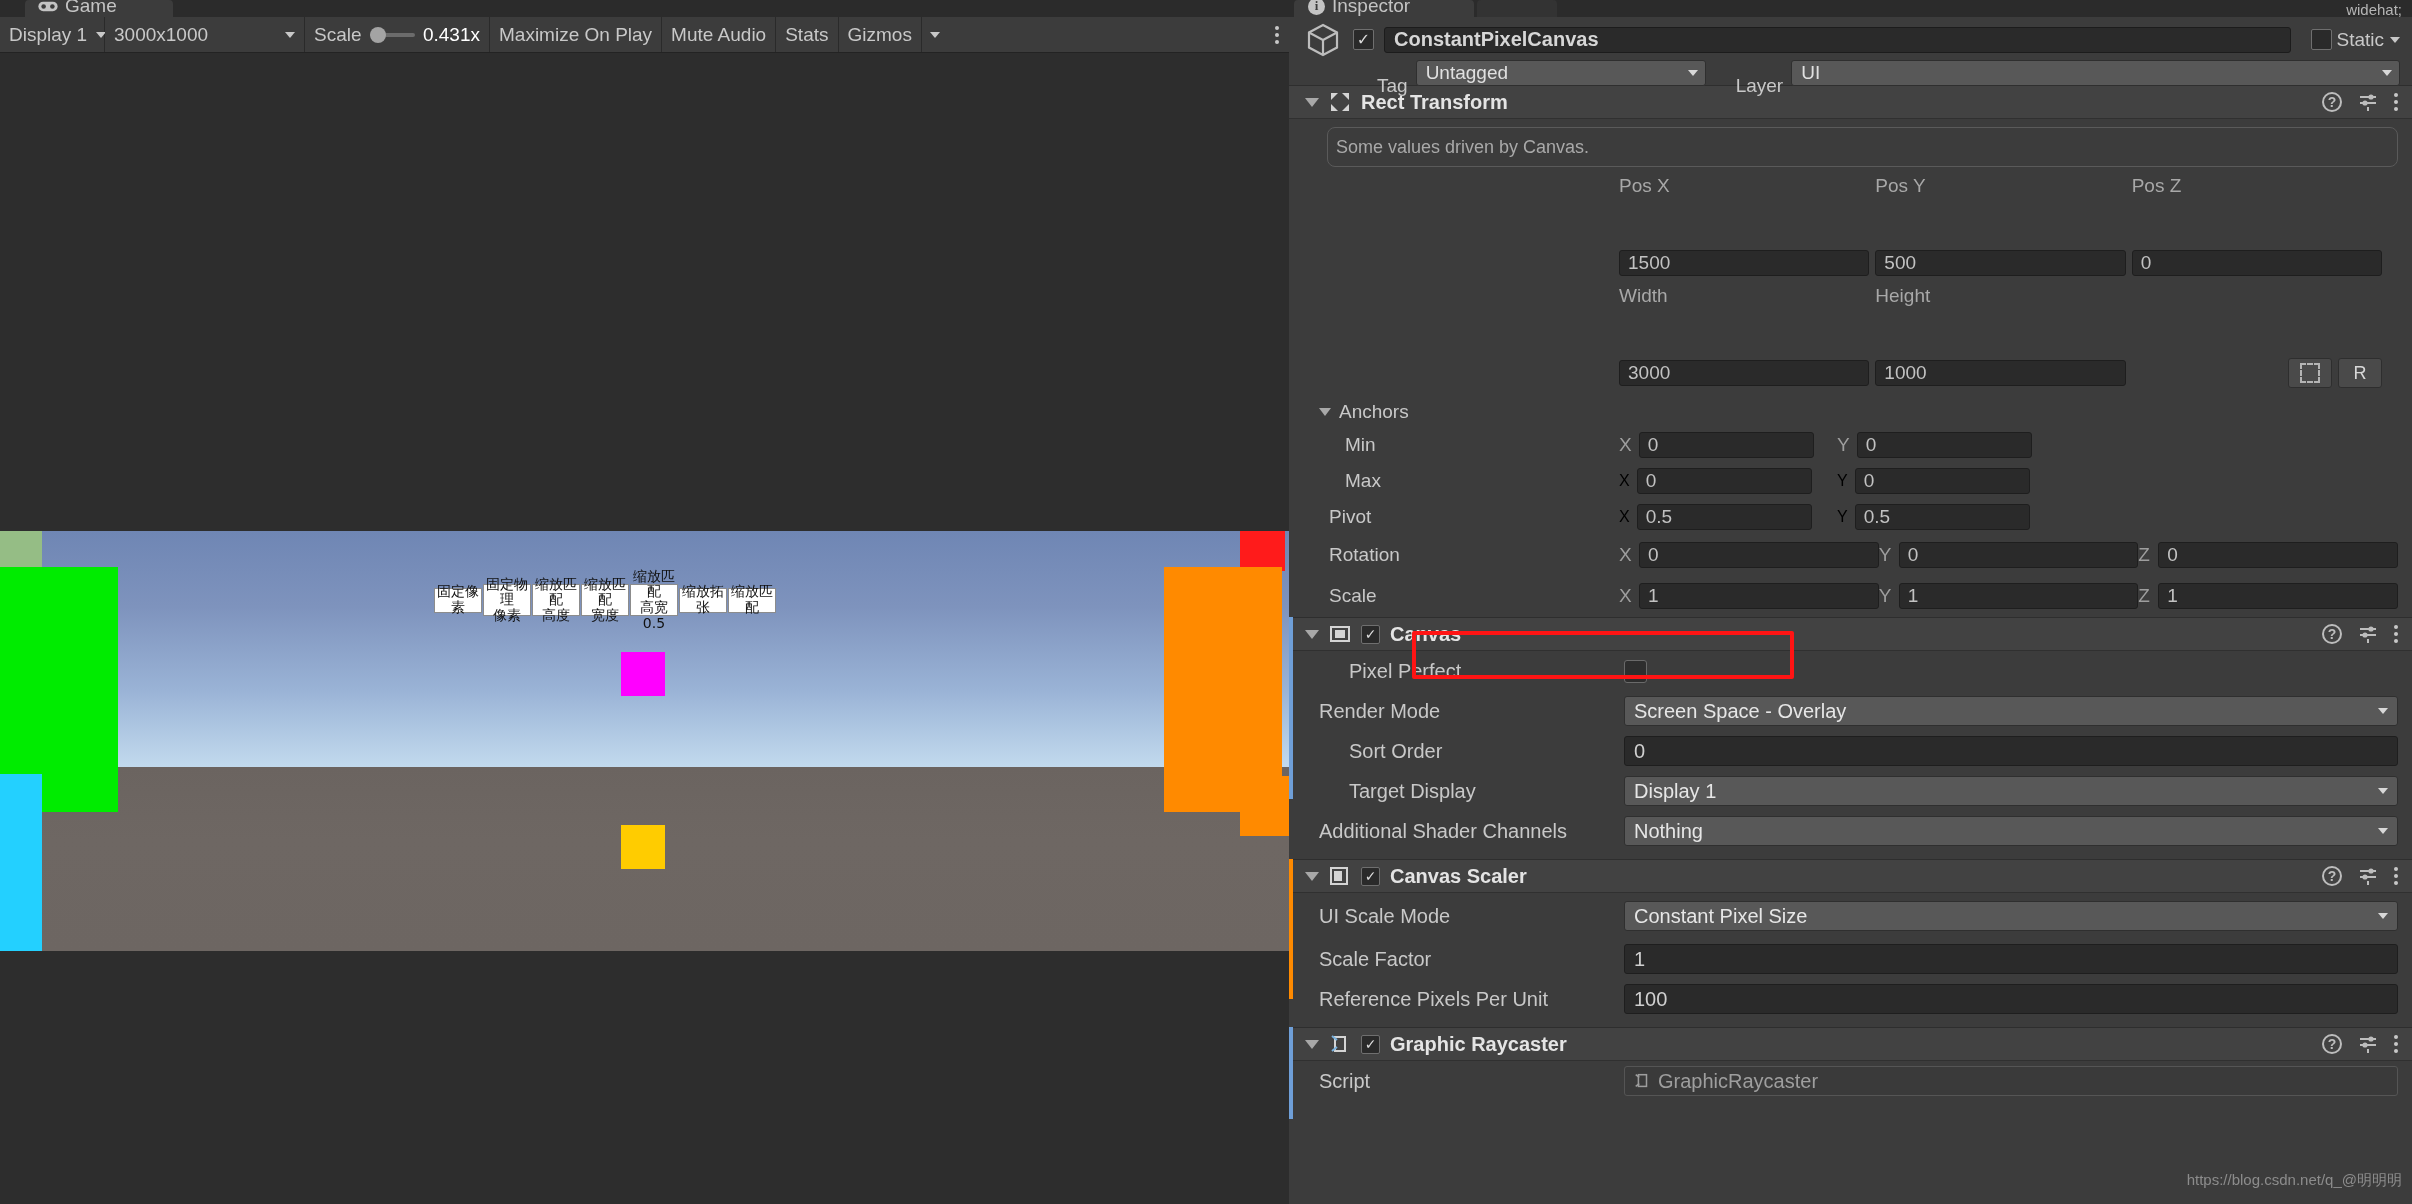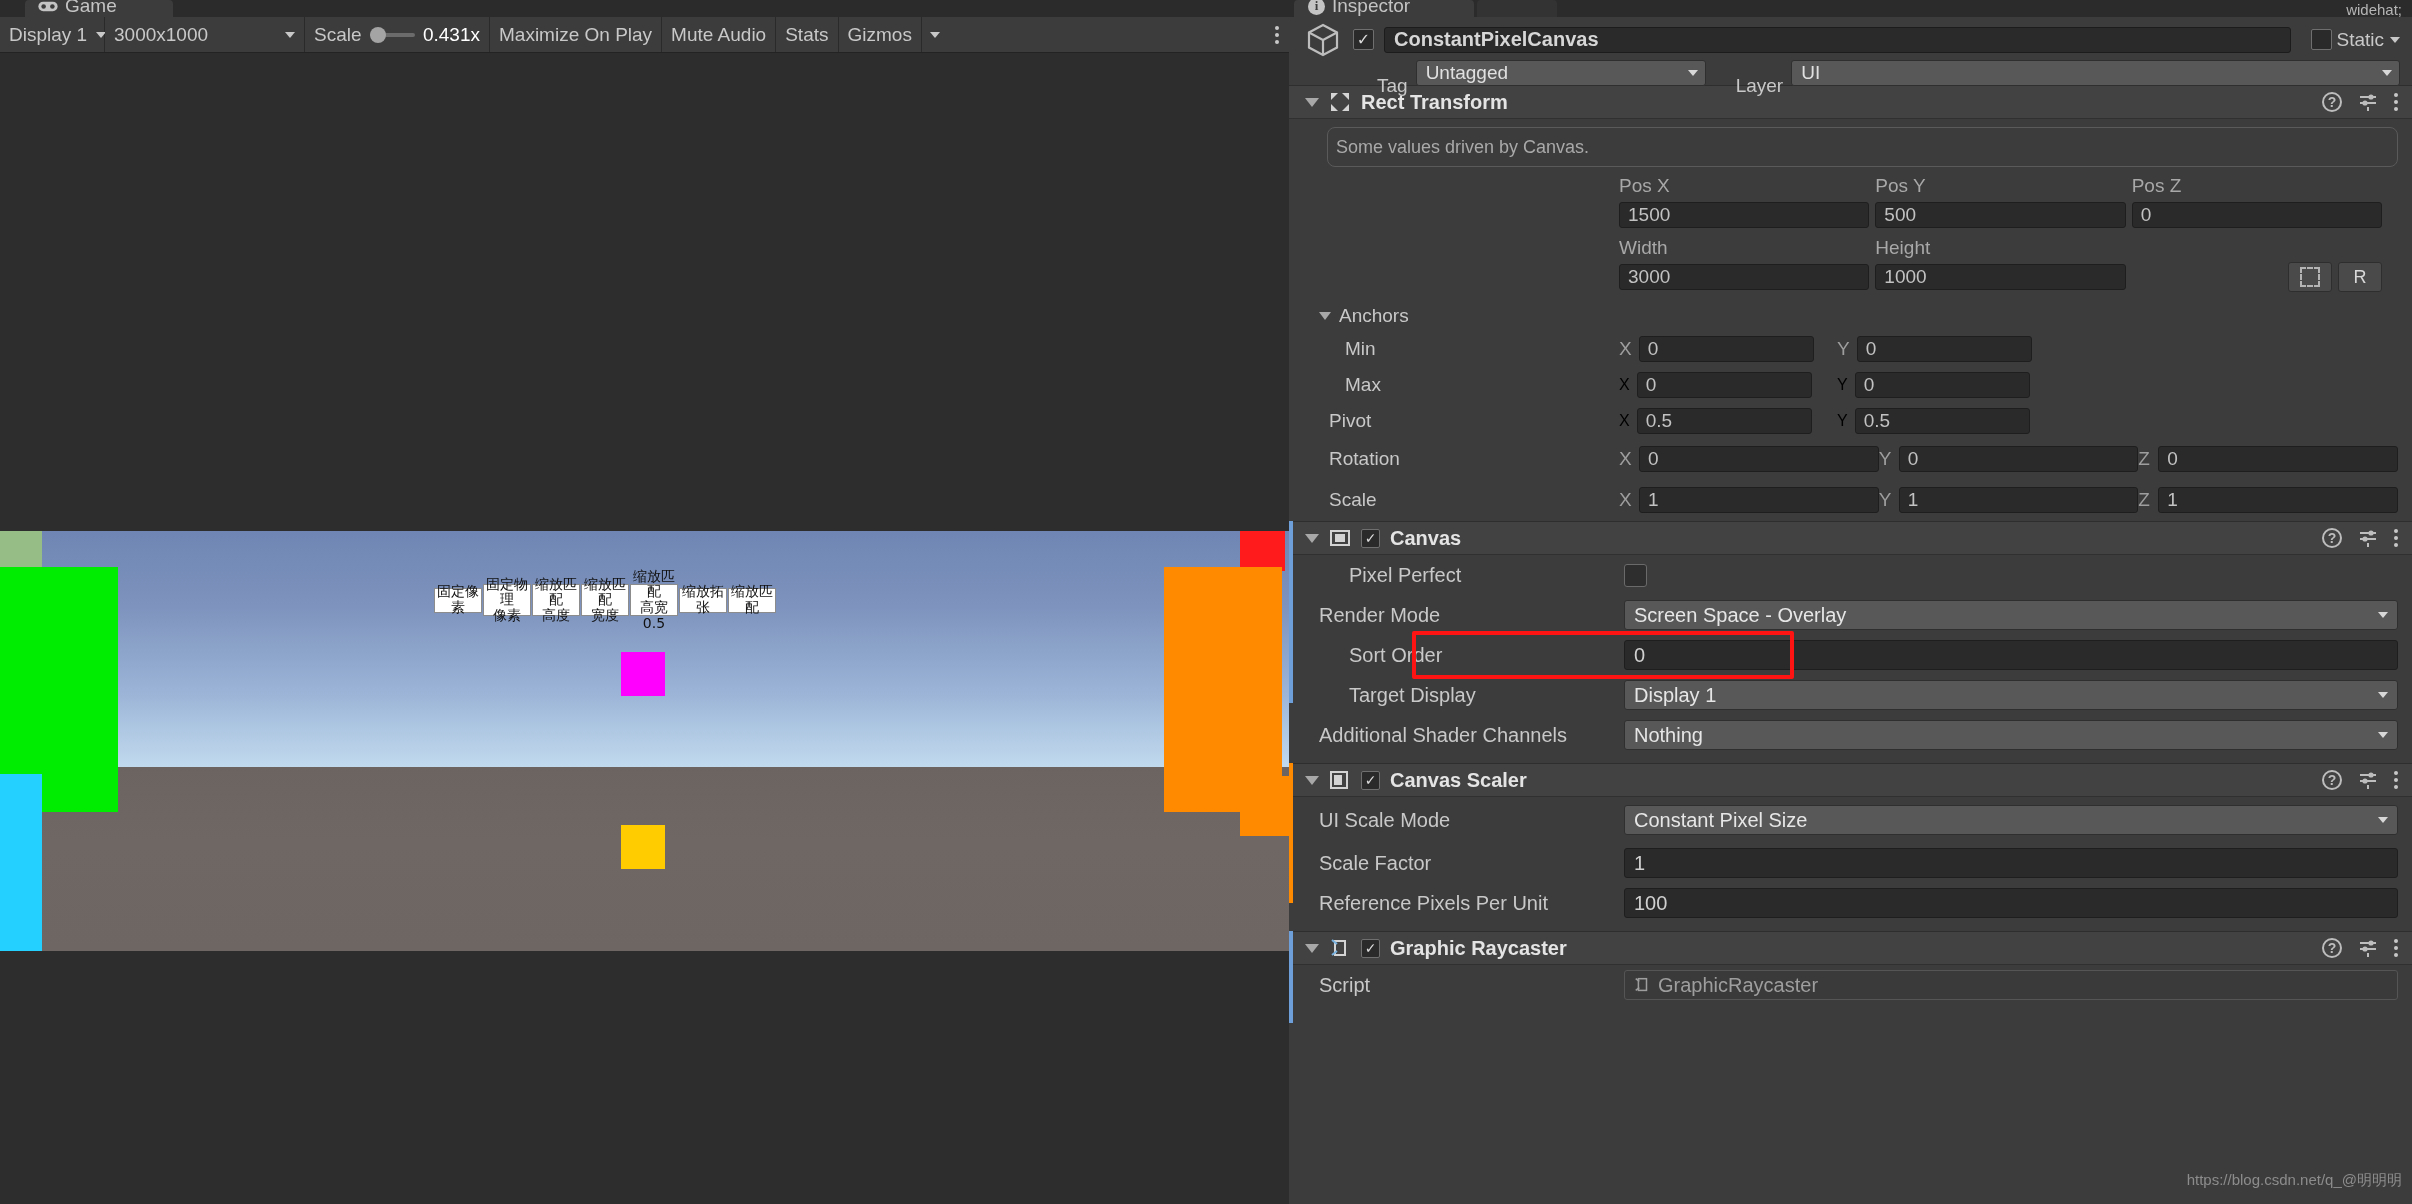--- a/index.html
+++ b/index.html
@@ -185,21 +185,21 @@
   .row .rl { color: #c8c8c8; font-size: 19px; width: 300px; flex: 0 0 300px; }
   .fields { display: flex; flex: 1; gap: 0; padding-right: 14px; }
   .fbox { display: flex; align-items: center; gap: 6px; flex: 1; }
   .fbox .ax { color: #9e9e9e; font-size: 19px; width: 14px; }
   .inp { flex: 1; height: 26px; background: #2a2a2a; border: 1px solid #1e1e1e; border-radius: 3px;
          color: #c2c2c2; font-size: 19px; display: flex; align-items: center; padding-left: 8px; }
   .hdr-lbls { display: flex; padding-left: 330px; height: 26px; align-items: flex-end; padding-right: 14px; }
   .hdr-lbls span { flex: 1; color: #a8a8a8; font-size: 19px; }
 
   .rt-grid { padding: 4px 10px 6px 0; }
-  .rt-line { display: flex; align-items: center; height: 36px; padding-left: 30px; padding-right: 14px; gap: 0; }
+  .rt-line { display: flex; align-items: center; height: 36px; padding-left: 30px; padding-right: 14px; gap: 0; margin-top: 48px; }
   .rt-blank { width: 300px; flex: 0 0 300px; }
   .rt-f { flex: 1; padding-right: 6px; }
   .rt-f .inp { width: 100%; }
   .anchor-preset { width: 44px; height: 30px; background: #4a4a4a; border: 1px solid #2e2e2e;
                    border-radius: 3px; display:flex; align-items:center; justify-content:center; }
   .ap-dash { width: 20px; height: 20px; border: 2px dashed #b4b4b4; }
   .rbtn { width: 44px; height: 30px; background: #4a4a4a; border: 1px solid #2e2e2e; border-radius: 3px;
           color: #d8d8d8; font-size: 18px; display: flex; align-items: center; justify-content: center; }
 
   .subrow { display: flex; align-items: center; height: 36px; padding-left: 30px; }

